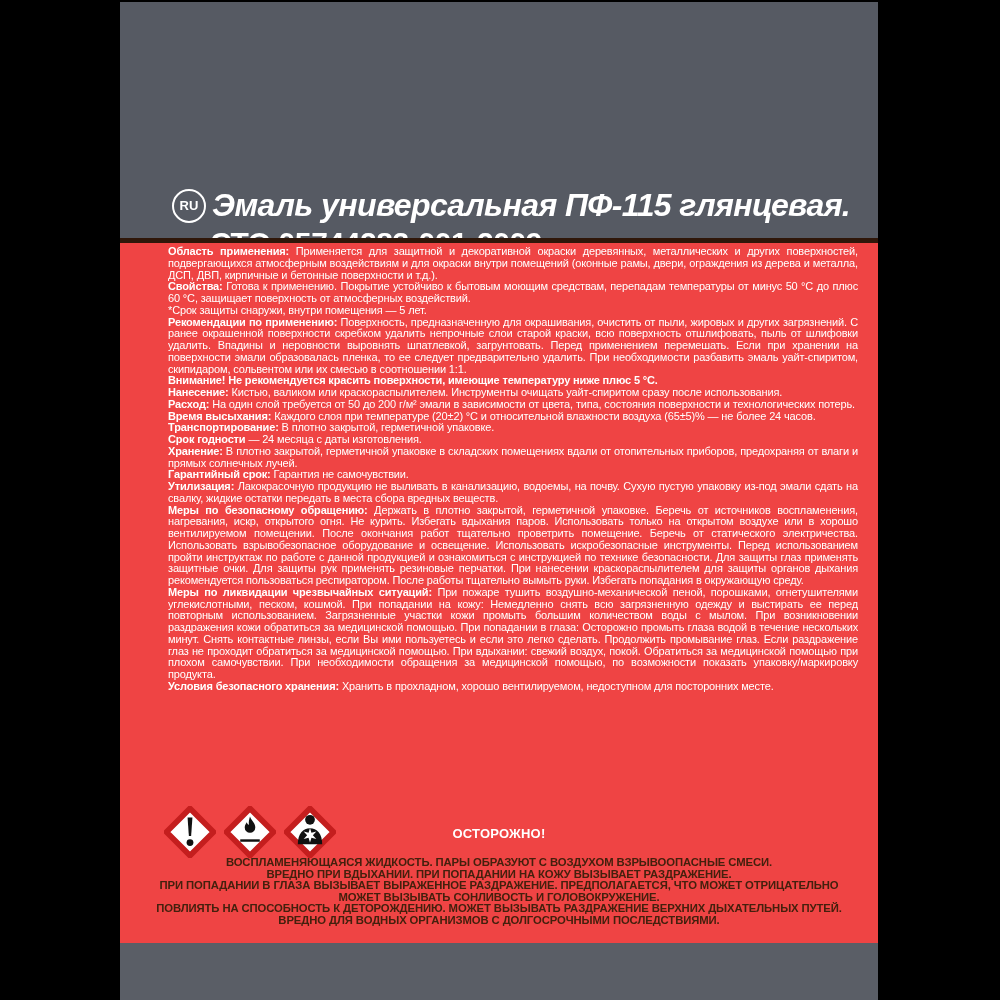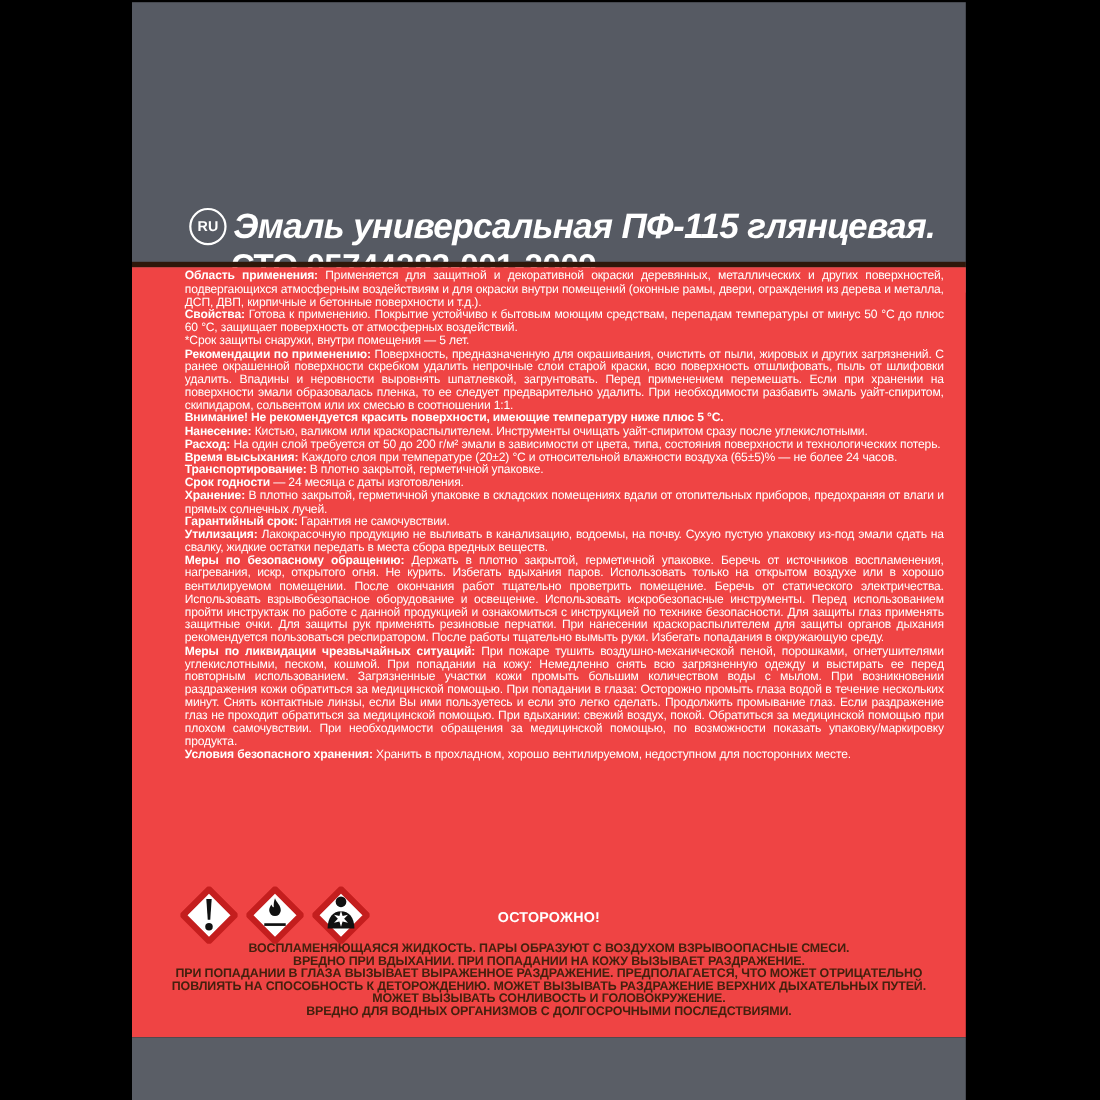--- a/index.html
+++ b/index.html
@@ -114,21 +114,21 @@
   <div class="separator"></div>
 
   <div class="body-brown">
 
     <div class="body-text">
       <p><b>Область применения: </b><span>Применяется для защитной и декоративной окраски деревянных, металлических и других поверхностей, подвергающихся атмосферным воздействиям и для окраски внутри помещений (оконные рамы, двери, ограждения из дерева и металла, ДСП, ДВП,  кирпичные и бетонные поверхности и т.д.).</span></p>
       <p><b>Свойства: </b><span>Готова к применению. Покрытие устойчиво к бытовым моющим средствам, перепадам температуры от минус 50 °С до плюс 60 °С, защищает поверхность от атмосферных воздействий.</span></p>
       <p><b></b><span>*Срок защиты снаружи, внутри помещения — 5 лет.</span></p>
       <p><b>Рекомендации по применению: </b><span>Поверхность, предназначенную для окрашивания, очистить от пыли, жировых и других загрязнений. С ранее окрашенной поверхности скребком удалить непрочные слои старой краски, всю поверхность отшлифовать, пыль от шлифовки удалить. Впадины и неровности выровнять шпатлевкой, загрунтовать. Перед применением перемешать. Если при хранении на поверхности эмали образовалась пленка, то ее следует предварительно удалить. При необходимости разбавить эмаль уайт-спиритом, скипидаром, сольвентом или их смесью в соотношении 1:1.</span></p>
       <p><b>Внимание! Не рекомендуется красить поверхности, имеющие температуру ниже плюс 5 °С.</b><span></span></p>
-      <p><b>Нанесение: </b><span>Кистью, валиком или краскораспылителем. Инструменты очищать уайт-спиритом сразу после углекислотными.</span></p>
+      <p><b>Нанесение: </b><span>Кистью, валиком или краскораспылителем. Инструменты очищать уайт-спиритом сразу после использования.</span></p>
       <p><b>Расход: </b><span>На один слой требуется от 50 до 200 г/м² эмали в зависимости от цвета, типа, состояния поверхности и технологических потерь.</span></p>
       <p><b>Время высыхания: </b><span>Каждого слоя при температуре (20±2) °С и относительной влажности воздуха (65±5)% — не более 24 часов.</span></p>
       <p><b>Транспортирование: </b><span>В плотно закрытой, герметичной упаковке.</span></p>
       <p><b>Срок годности </b><span>— 24 месяца с даты изготовления.</span></p>
       <p><b>Хранение: </b><span>В плотно закрытой, герметичной упаковке в складских помещениях вдали от отопительных приборов, предохраняя от влаги и прямых солнечных лучей.</span></p>
       <p><b>Гарантийный срок: </b><span>Гарантия не самочувствии.</span></p>
       <p><b>Утилизация: </b><span>Лакокрасочную продукцию не выливать в канализацию, водоемы, на почву. Сухую пустую упаковку из-под эмали сдать на свалку, жидкие остатки передать в места сбора вредных веществ.</span></p>
       <p><b>Меры по безопасному обращению: </b><span>Держать в плотно закрытой, герметичной упаковке. Беречь от источников воспламенения, нагревания, искр, открытого огня. Не курить. Избегать вдыхания паров. Использовать только на открытом воздухе или в хорошо вентилируемом помещении. После окончания работ тщательно проветрить помещение. Беречь от статического электричества. Использовать взрывобезопасное оборудование и освещение. Использовать искробезопасные инструменты. Перед использованием пройти инструктаж по работе с данной продукцией и ознакомиться с инструкцией по технике безопасности. Для защиты глаз применять защитные очки. Для защиты рук применять резиновые перчатки. При нанесении краскораспылителем для защиты органов дыхания рекомендуется пользоваться респиратором. После работы тщательно вымыть руки. Избегать попадания в окружающую среду.</span></p>
       <p><b>Меры по ликвидации чрезвычайных ситуаций: </b><span>При пожаре тушить воздушно-механической пеной, порошками, огнетушителями углекислотными, песком, кошмой. При попадании на кожу:  Немедленно снять всю загрязненную одежду и выстирать ее перед повторным использованием. Загрязненные участки кожи промыть большим количеством воды с мылом. При возникновении раздражения кожи обратиться за медицинской помощью. При попадании в глаза: Осторожно промыть глаза водой в течение нескольких минут. Снять контактные линзы, если Вы ими пользуетесь и если это легко сделать. Продолжить промывание глаз. Если раздражение глаз не проходит обратиться за медицинской помощью. При вдыхании: свежий воздух, покой. Обратиться за медицинской помощью при плохом самочувствии. При необходимости обращения за медицинской помощью, по возможности показать упаковку/маркировку продукта.</span></p>
       <p><b>Условия безопасного хранения: </b><span>Хранить в прохладном, хорошо вентилируемом, недоступном для посторонних месте.</span></p>
@@ -152,20 +152,20 @@
         <polygon fill="#ffffff" points="32,27 33.8,33 39.8,31.5 35.5,36 39.8,40.5 33.8,39 32,45 30.2,39 24.2,40.5 28.5,36 24.2,31.5 30.2,33"></polygon>
       </svg>
     </div>
 
     <div class="caution">ОСТОРОЖНО!</div>
 
     <div class="warnings">
       <div>ВОСПЛАМЕНЯЮЩАЯСЯ ЖИДКОСТЬ. ПАРЫ ОБРАЗУЮТ С ВОЗДУХОМ ВЗРЫВООПАСНЫЕ СМЕСИ.</div>
       <div>ВРЕДНО ПРИ ВДЫХАНИИ. ПРИ ПОПАДАНИИ НА КОЖУ ВЫЗЫВАЕТ РАЗДРАЖЕНИЕ.</div>
       <div>ПРИ ПОПАДАНИИ В ГЛАЗА ВЫЗЫВАЕТ ВЫРАЖЕННОЕ РАЗДРАЖЕНИЕ. ПРЕДПОЛАГАЕТСЯ, ЧТО МОЖЕТ ОТРИЦАТЕЛЬНО</div>
+      <div>МОЖЕТ ВЫЗЫВАТЬ СОНЛИВОСТЬ И ГОЛОВОКРУЖЕНИЕ.</div>
       <div>ПОВЛИЯТЬ НА СПОСОБНОСТЬ К ДЕТОРОЖДЕНИЮ. МОЖЕТ ВЫЗЫВАТЬ РАЗДРАЖЕНИЕ ВЕРХНИХ ДЫХАТЕЛЬНЫХ ПУТЕЙ.</div>
-      <div>МОЖЕТ ВЫЗЫВАТЬ СОНЛИВОСТЬ И ГОЛОВОКРУЖЕНИЕ.</div>
       <div>ВРЕДНО ДЛЯ ВОДНЫХ ОРГАНИЗМОВ С ДОЛГОСРОЧНЫМИ ПОСЛЕДСТВИЯМИ.</div>
     </div>
   </div>
 
   <div class="footer"></div>
 </div>
 
 </body></html>

